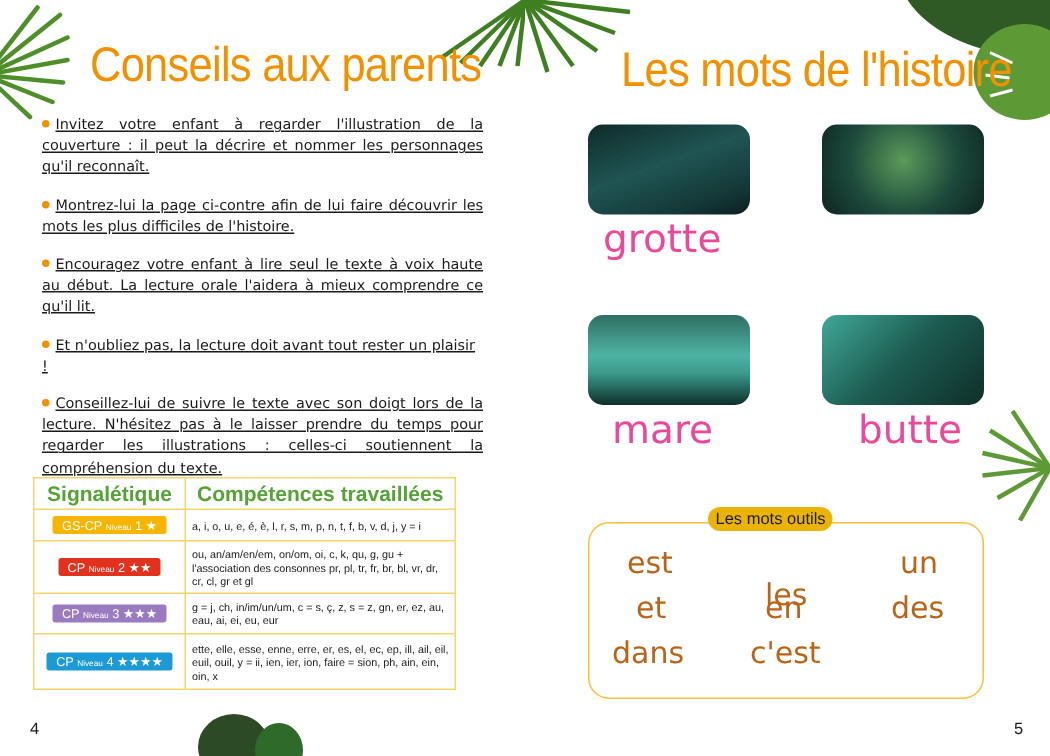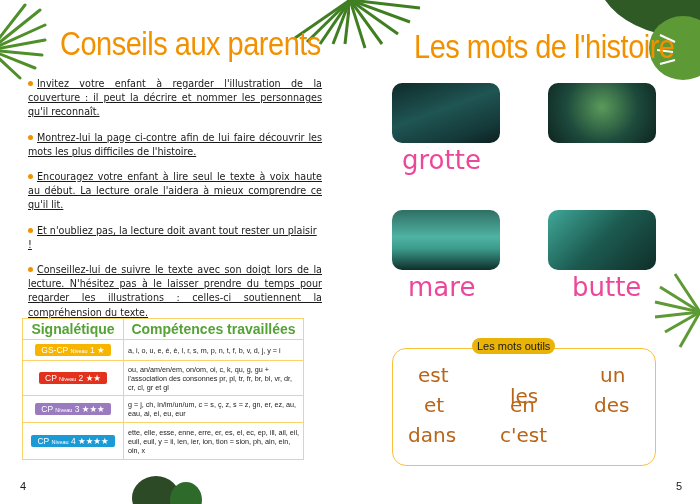--- a/index.html
+++ b/index.html
@@ -80,21 +80,21 @@
     <tr class="r2">
       <td class="sig"><span class="badge" style="background:#e2311d"><span>CP</span> <small>Niveau</small> <span>2 ★★</span></span></td>
       <td>ou, an/am/en/em, on/om, oi, c, k, qu, g, gu + l'association des consonnes pr, pl, tr, fr, br, bl, vr, dr, cr, cl, gr et gl</td>
     </tr>
     <tr class="r3">
       <td class="sig"><span class="badge" style="background:#9b7bbf"><span>CP</span> <small>Niveau</small> <span>3 ★★★</span></span></td>
       <td>g = j, ch, in/im/un/um, c = s, ç, z, s = z, gn, er, ez, au, eau, ai, ei, eu, eur</td>
     </tr>
     <tr class="r4">
       <td class="sig"><span class="badge" style="background:#1b9ad6"><span>CP</span> <small>Niveau</small> <span>4 ★★★★</span></span></td>
-      <td>ette, elle, esse, enne, erre, er, es, el, ec, ep, ill, ail, eil, euil, euil, y = ii, ien, ier, ion, tion = sion, ph, ain, ein, oin, x</td>
+      <td>ette, elle, esse, enne, erre, er, es, el, ec, ep, ill, ail, eil, euil, ouil, y = ii, ien, ier, ion, faire = sion, ph, ain, ein, oin, x</td>
     </tr>
   </tbody>
     </table>
 
   <svg class="deco" style="left:128px;top:472px" width="80" height="32" viewBox="0 0 80 32">
     <ellipse cx="28" cy="26" rx="24" ry="22" fill="#2c4a26"></ellipse>
     <ellipse cx="58" cy="28" rx="16" ry="18" fill="#2e6b2a"></ellipse>
   </svg>
 
   <div class="pnum" style="left:20px">4</div>

